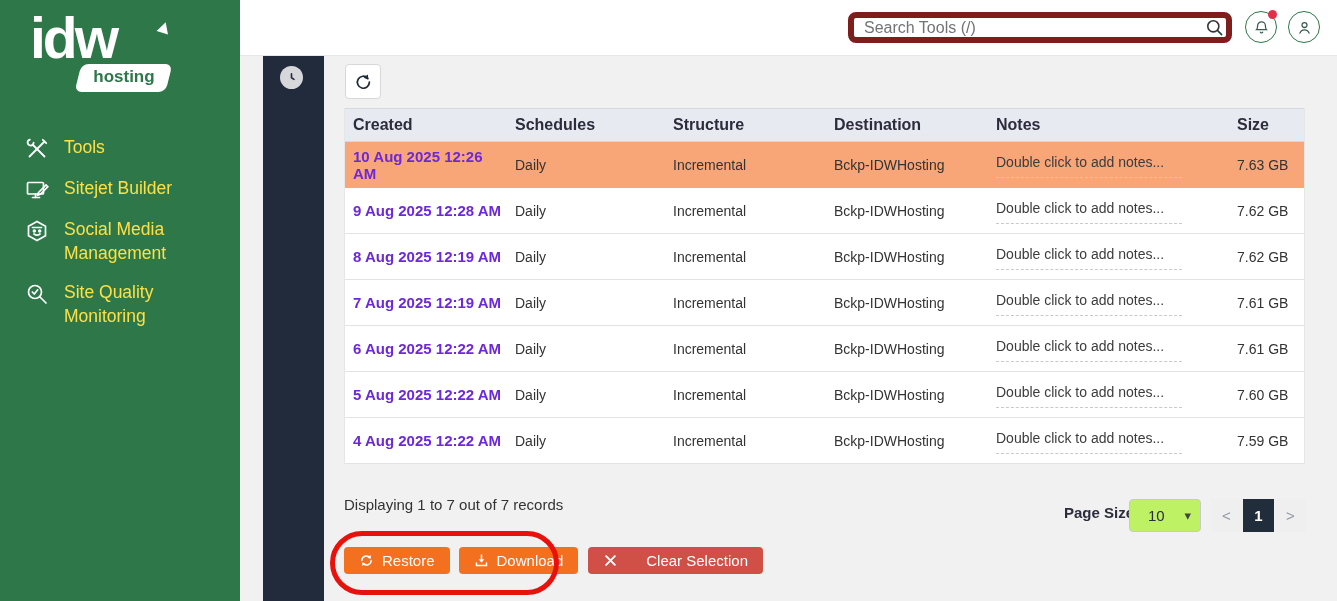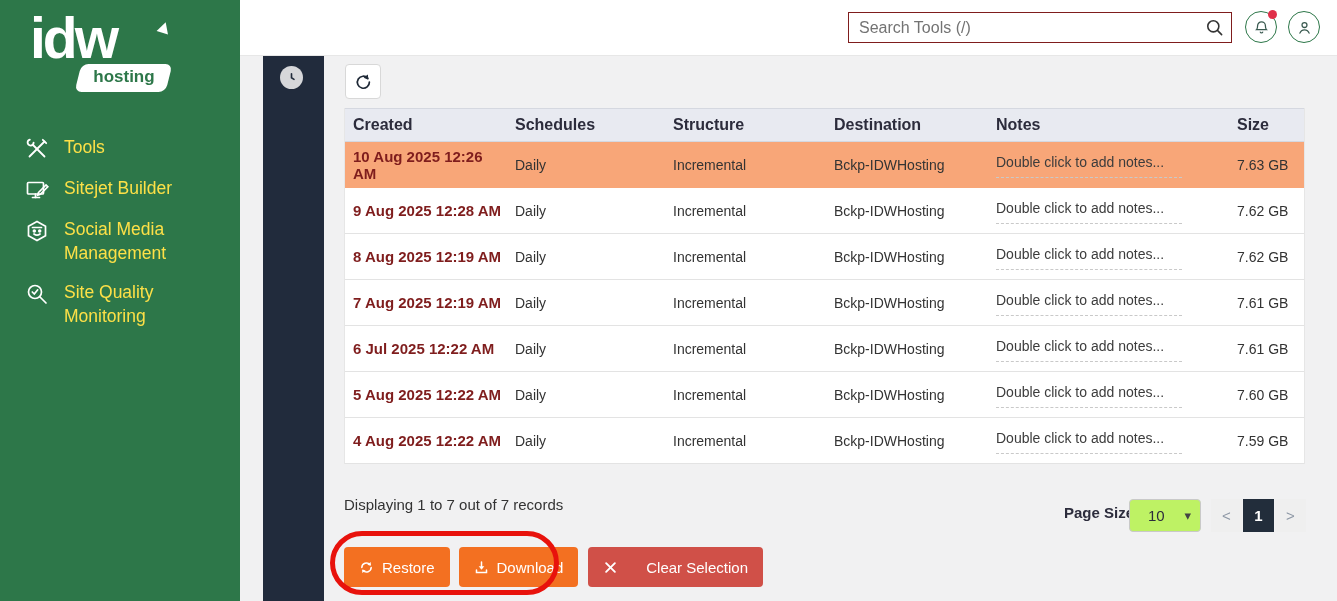--- a/index.html
+++ b/index.html
@@ -21,21 +21,21 @@
   .logo-badge span { display:inline-block; transform:skewX(14deg); color:#2d7749; font-weight:bold; font-size:17px; }
   .nav { position:absolute; left:0; top:128px; width:240px; }
   .nav-item { display:flex; align-items:flex-start; gap:15px; padding:8px 14px 8px 25px;
     color:#fde047; font-size:17.5px; line-height:1.35; cursor:pointer; }
   .nav-item .nicon { flex:0 0 24px; width:24px; height:24px; margin-top:1px; color:#fff; }
   .nicon svg { width:24px; height:24px; display:block; }
   
   .topbar { position:absolute; left:240px; top:0; width:1097px; height:56px; background:#fff;
     border-bottom:1px solid #e7e7e7; }
   .search-wrap { position:absolute; left:608px; top:12px; width:384px; height:31px; }
-  .search-input { width:100%; height:100%; border:1px solid #7f1d1d; border-radius:0;
+  .search-input { width:100%; height:100%; border:6px solid #7f1d1d; border-radius:8px;
     padding:0 34px 0 10px; font-size:16px; color:#be185d; font-family:"Liberation Sans", sans-serif; background:#fff; outline:none; }
   .search-input::placeholder { color:#737373; }
   .search-icon { position:absolute; right:8px; top:6px; width:19px; height:19px; color:#333; cursor:pointer; }
   .circle-btn { position:absolute; top:11px; width:32px; height:32px; border-radius:50%;
     border:1.5px solid #2d7749; background:#fff; display:flex; align-items:center; justify-content:center;
     color:#3a5a50; cursor:pointer; }
   .circle-btn svg { width:17px; height:17px; }
   .bell-btn { left:1005px; }
   .user-btn { left:1048px; }
   .notif-dot { position:absolute; right:-1px; top:-2px; width:9px; height:9px; border-radius:50%; background:#e0304a; }
@@ -52,37 +52,37 @@
   .refresh-btn svg { width:18px; height:18px; }
   
   .table { position:absolute; left:20px; top:52px; width:961px; background:#fff;
     border-left:1px solid #e6e6e6; border-right:1px solid #e6e6e6; }
   .trow { display:grid; grid-template-columns:162px 158px 161px 162px 241px 77px; align-items:center; }
   .thead { height:34px; background:#e8eaf1; border-top:1px solid #d5d8e0; border-bottom:1px solid #d5d8e0; }
   .thead .cell { font-weight:bold; font-size:16px; color:#2c2c3c; }
   .cell { padding-left:8px; font-size:14px; color:#333; }
   .tbody-row { height:46px; border-bottom:1px solid #e3e3e3; background:#fff; cursor:pointer; }
   .tbody-row.selected { background:#f8a678; border-bottom:1px solid #f8a678; }
-  .cell-created { font-weight:bold; font-size:15px; color:#7f1d1d; }
+  .cell-created { font-weight:bold; font-size:15px; color:#6d28d9; }
   .notes-text { display:inline-block; width:186px; padding:2px 0 7px 0; 
     border-bottom:1px dashed #c9c9c9; color:#3c3c3c; cursor:pointer; }
   
   .records { position:absolute; left:20px; top:440px; font-size:15px; color:#333; }
   .pagesize-label { position:absolute; left:740px; top:448px; font-size:15px; font-weight:bold; color:#2c2c3c; }
   .pagesize-select { position:absolute; left:805px; top:443px; width:72px; height:33px; background:#bef264;
     border:1px solid #c9c9c9; border-radius:4px; display:flex; align-items:center; justify-content:space-between;
     padding:0 9px 0 18px; font-size:15px; color:#2c2c3c; cursor:pointer; }
   .chev { font-size:13px; color:#444; }
   .pager { position:absolute; left:887px; top:443px; display:flex; gap:1px; }
   .page-btn { width:31px; height:33px; display:flex; align-items:center; justify-content:center;
     background:#efefef; color:#8d97a5; font-size:15px; cursor:pointer; }
   .page-btn.active { background:#222d3b; color:#fff; font-weight:bold; }
   
   .actions { position:absolute; left:20px; top:491px; display:flex; gap:9px; }
-  .btn { height:40px; border:none; border-radius:4px; display:flex; align-items:center; gap:8px;
+  .btn { height:27px; border:none; border-radius:4px; display:flex; align-items:center; gap:8px;
     padding:1px 15px; font-size:15px; color:#fff; font-family:"Liberation Sans", sans-serif; cursor:pointer; }
   .btn svg { width:15px; height:15px; }
   .btn-orange { background:#f37021; }
   .btn-red { background:#d05048; margin-left:1px;gap:28px; }
   .annotation { position:absolute; left:6px; top:475px; width:229px; height:64px;
     border:5px solid #e8120c; border-radius:32px; pointer-events:none; z-index:5; }
 </style>
 </head>
 <body>
 
@@ -220,21 +220,21 @@
     </div>
     <div class="trow tbody-row">
       <div class="cell cell-created">7 Aug 2025 12:19 AM</div>
       <div class="cell">Daily</div>
       <div class="cell">Incremental</div>
       <div class="cell">Bckp-IDWHosting</div>
       <div class="cell"><span class="notes-text">Double click to add notes...</span></div>
       <div class="cell">7.61 GB</div>
     </div>
     <div class="trow tbody-row">
-      <div class="cell cell-created">6 Jul 2025 12:22 AM</div>
+      <div class="cell cell-created">6 Aug 2025 12:22 AM</div>
       <div class="cell">Daily</div>
       <div class="cell">Incremental</div>
       <div class="cell">Bckp-IDWHosting</div>
       <div class="cell"><span class="notes-text">Double click to add notes...</span></div>
       <div class="cell">7.61 GB</div>
     </div>
     <div class="trow tbody-row">
       <div class="cell cell-created">5 Aug 2025 12:22 AM</div>
       <div class="cell">Daily</div>
       <div class="cell">Incremental</div>

